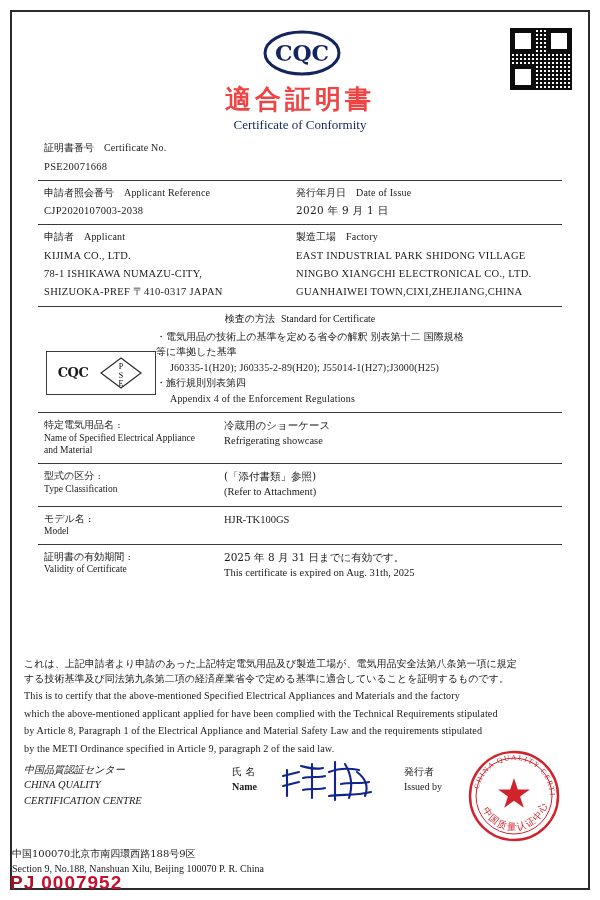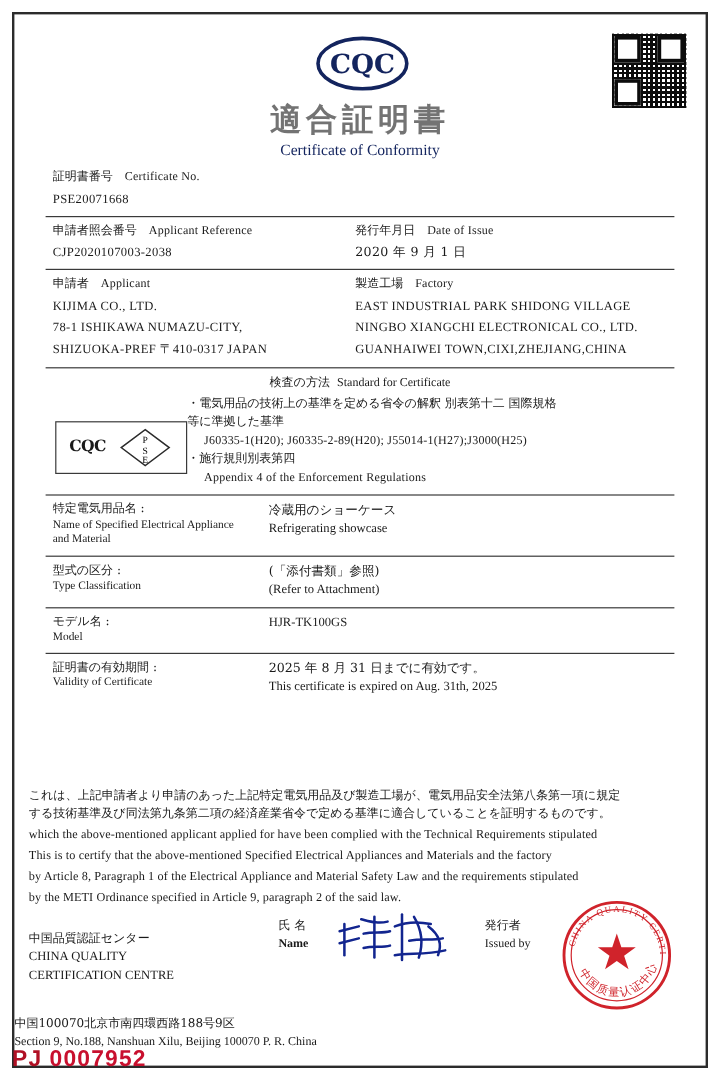--- a/index.html
+++ b/index.html
@@ -64,21 +64,21 @@
   }
 
   .title-ja {
     position: absolute;
     left: 0; right: 0; top: 82px;
     text-align: center;
     font-size: 26px;
     letter-spacing: 4px;
     font-family: "DejaVu Serif", serif;
     font-weight: 700;
-    color: #737373;
+    color: #ef4444;
   }
   .title-en {
     position: absolute;
     left: 0; right: 0; top: 117px;
     text-align: center;
     font-size: 13px;
     color: #13245e;
     font-family: "Liberation Serif", serif;
   }
 
@@ -215,23 +215,24 @@
 
   
   .sig {
     position: absolute;
     left: 24px; top: 762px;
     width: 552px;
     height: 70px;
   }
   .org {
     position: absolute;
-    left: 0; top: 13px;
+    left: 0; top: 0;
     font-size: 10.5px;
     line-height: 1.5;
+    font-style: italic;
   }
   .org .ja { font-family: "DejaVu Serif", serif; font-size: 10px; }
   .org .en { font-family: "Liberation Serif", serif; }
   .name-lbl {
     position: absolute;
     left: 208px; top: 2px;
     font-size: 10px;
     line-height: 1.5;
     font-family: "DejaVu Serif", serif;
     text-align: left;
@@ -409,22 +410,22 @@
         <div class="ja">2025 年 8 月 31 日までに有効です。</div>
         <div class="en">This certificate is expired on Aug. 31th, 2025</div>
       </div>
     </div>
 
   </div>
 
   <div class="statement">
     <div class="ja">これは、上記申請者より申請のあった上記特定電気用品及び製造工場が、電気用品安全法第八条第一項に規定</div>
     <div class="ja">する技術基準及び同法第九条第二項の経済産業省令で定める基準に適合していることを証明するものです。</div>
+    <div class="en">This is to certify that the above-mentioned Specified Electrical Appliances and Materials and the factory</div>
     <div class="en">which the above-mentioned applicant applied for have been complied with the Technical Requirements stipulated</div>
-    <div class="en">This is to certify that the above-mentioned Specified Electrical Appliances and Materials and the factory</div>
     <div class="en">by Article 8, Paragraph 1 of the Electrical Appliance and Material Safety Law and the requirements stipulated</div>
     <div class="en">by the METI Ordinance specified in Article 9, paragraph 2 of the said law.</div>
   </div>
 
   <div class="sig">
     <div class="org">
       <div class="ja">中国品質認証センター</div>
       <div class="en">CHINA QUALITY</div>
       <div class="en">CERTIFICATION CENTRE</div>
     </div>

